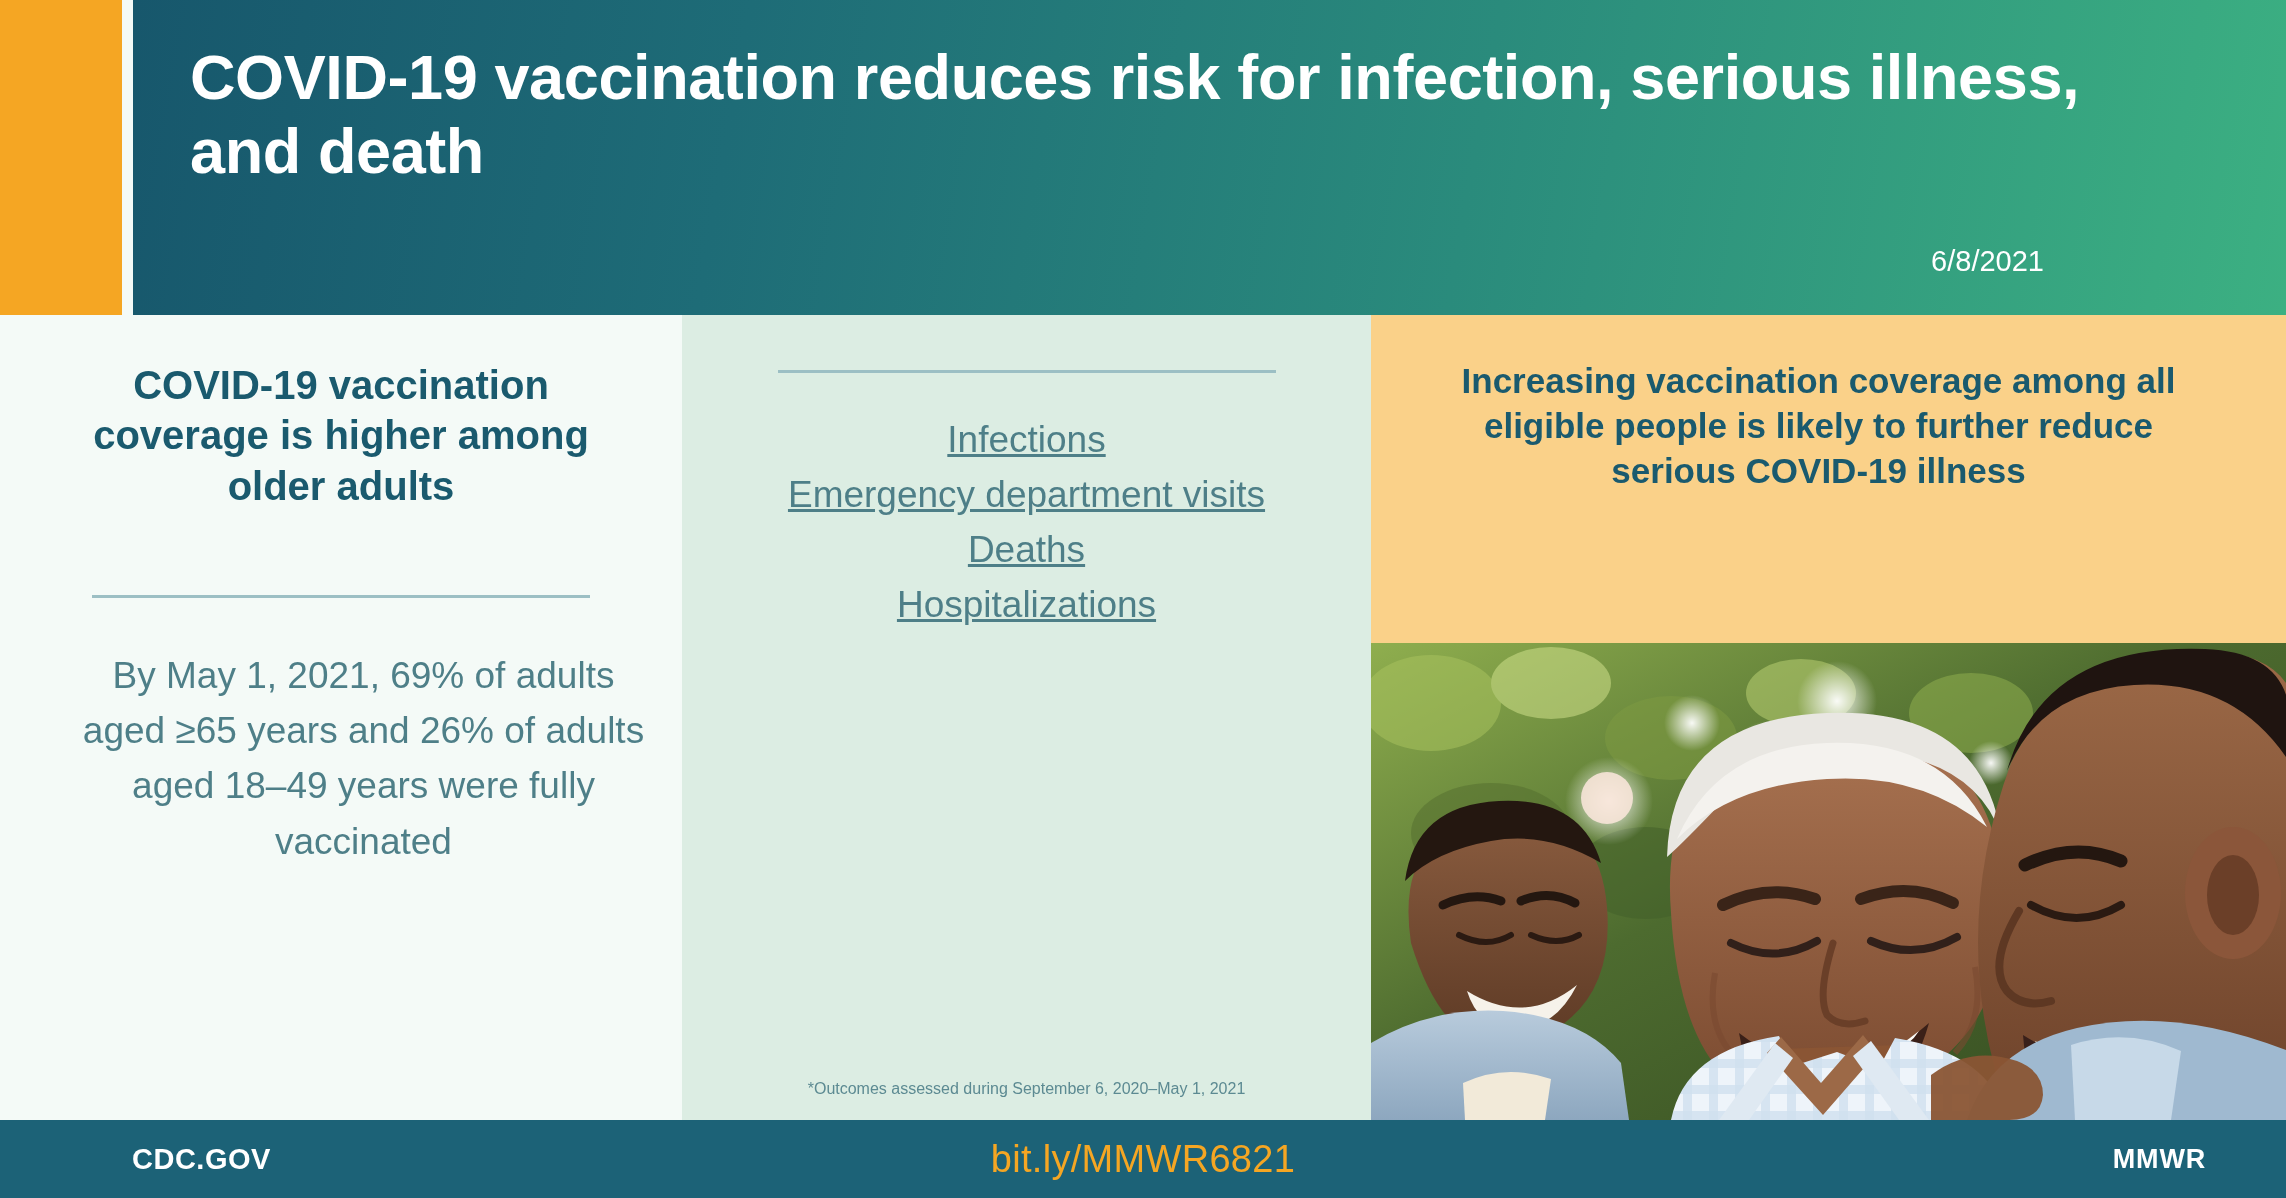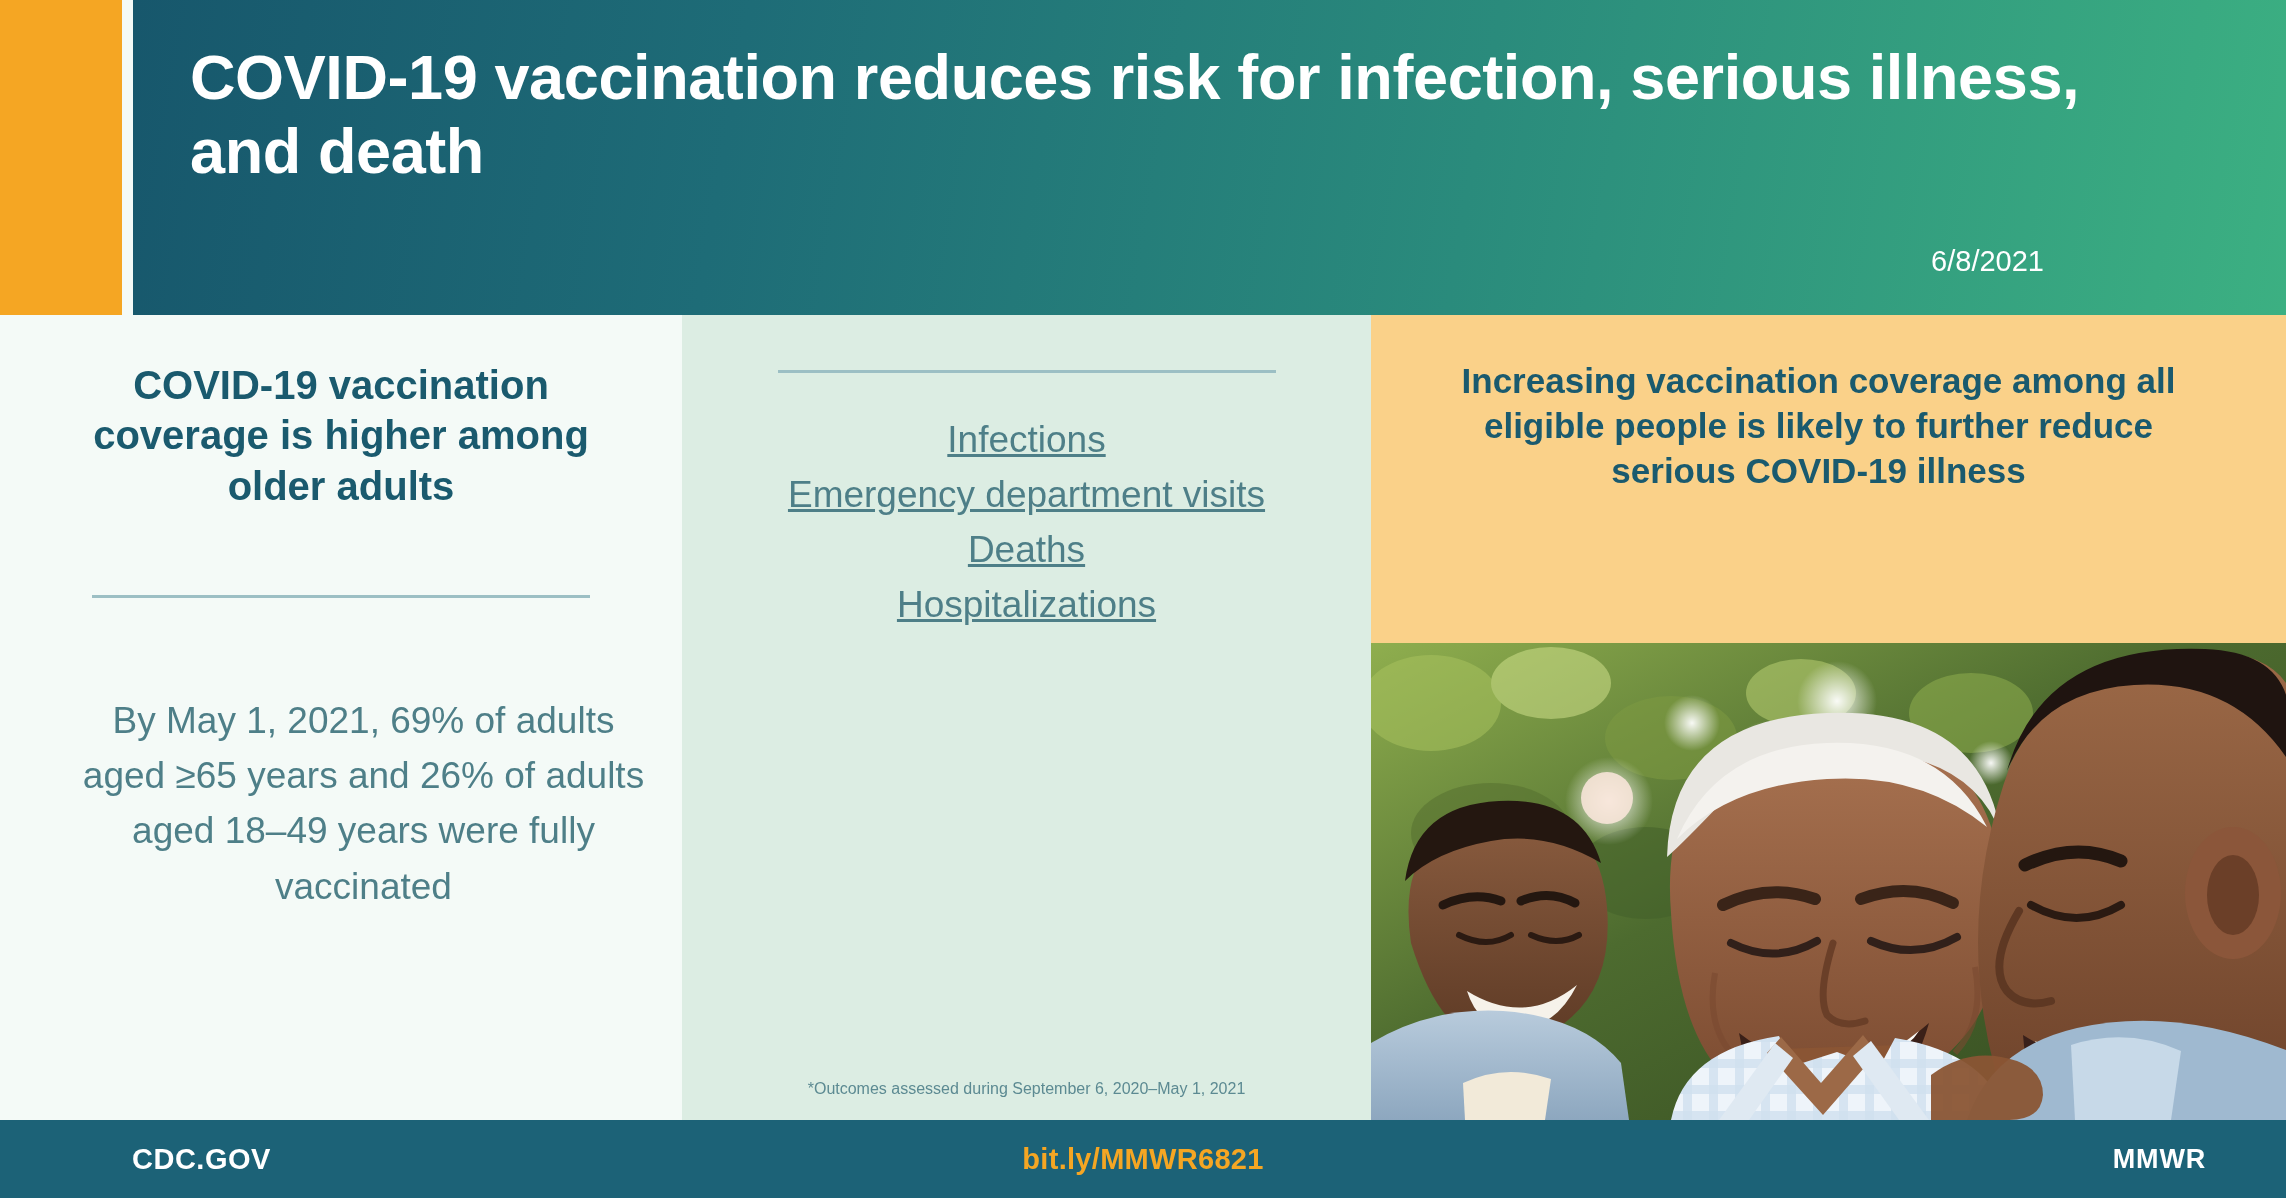--- a/index.html
+++ b/index.html
@@ -69,21 +69,21 @@
   }
   .col-1 .divider { width:498px; margin-top:84px; }
   .col-2 .divider { width:498px; margin-top:55px; }
 
   .col-body {
     font-size:37px; font-weight:normal;
     color:#4E7F88;
     line-height:1.49;
     text-align:center;
   }
-  .col-1 .col-body { padding:95px 22px 0 22px;margin-left:45px; }
+  .col-1 .col-body { padding:50px 22px 0 22px;margin-left:45px; }
   .col-2 .col-body { padding:39px 22px 0 22px;text-decoration:underline; }
 
   .footnote {
     position:absolute; left:0; bottom:22px;
     width:100%;
     text-align:center;
     font-size:16px;
     color:#5C8A92;
   }
 
@@ -111,21 +111,21 @@
   }
   .footer-left {
     position:absolute; left:132px; top:50%;
     transform:translateY(-50%);
     font-size:29px; font-weight:bold;
     color:#ffffff; letter-spacing:0.5px;
   }
   .footer-center {
     position:absolute; left:50%; top:50%;
     transform:translate(-50%,-50%);
-    font-size:29px; font-weight:bold;
+    font-size:38px; font-weight:normal;
     color:#F5A623; letter-spacing:0.3px;
   }
   .footer-right {
     position:absolute; right:80px; top:50%;
     transform:translateY(-50%);
     font-size:27px; font-weight:bold;
     color:#ffffff; letter-spacing:0.8px;
     font-family:"Liberation Sans", sans-serif;
   }
 </style>

